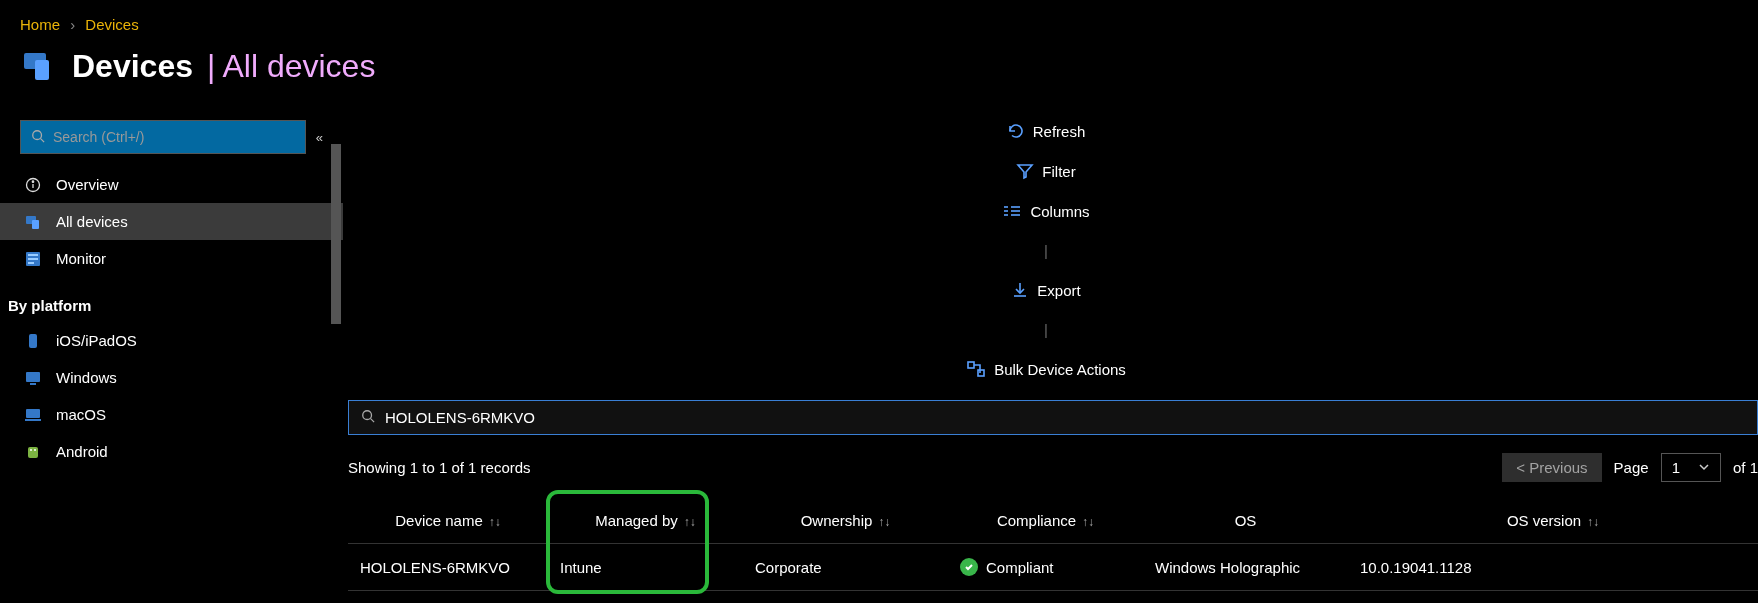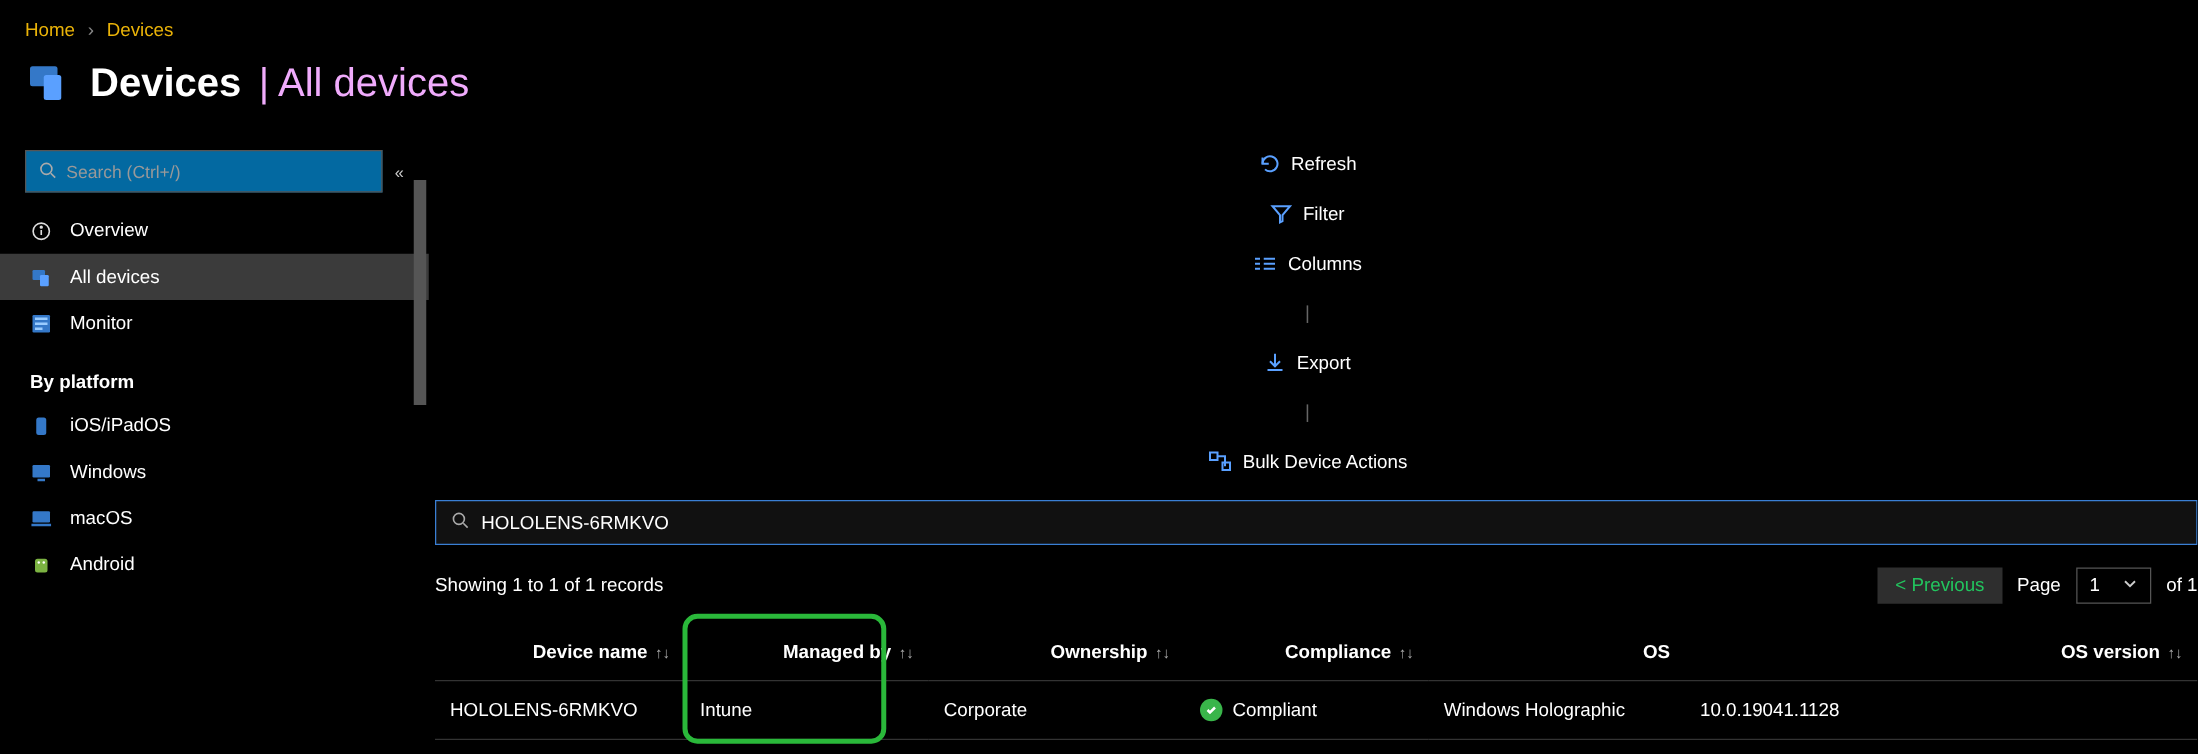--- a/index.html
+++ b/index.html
@@ -54,21 +54,21 @@
       font-size: 14px; outline: none;
     }
     .search-box input::placeholder { color: #999; }
     .collapse-btn { color: #ccc; cursor: pointer; font-size: 13px; }
     .sb-item {
       display: flex; align-items: center; gap: 14px;
       padding: 10px 24px; cursor: pointer; font-size: 15px;
     }
     .sb-item.active { background: #3b3b3b; }
     .sb-item .icon { width: 18px; display:inline-flex; align-items:center; justify-content:center; }
-    .sb-section { padding: 20px 24px 8px 24px; font-weight: 600; font-size: 15px;}
+    .sb-section { padding: 20px 24px 8px 8px; font-weight: 600; font-size: 15px;}
     .scroll-thumb {
       position:absolute; right:2px; top:34px; width:10px; height:180px; background:#555;
     }
     .main { flex: 1; padding: 0 0 0 4px; }
     .toolbar {
       display: flex; align-items: center; gap: 22px;
       padding: 12px 18px 22px 4px; font-size: 15px; flex-direction: column;
     }
     .tool-btn { display:flex; align-items:center; gap:8px; cursor:pointer; }
     .tool-btn .ticon { color:#5aa0ff; display:inline-flex; }
@@ -78,28 +78,28 @@
       border: 1px solid #3a7fd4; background:#111;
       padding: 8px 12px; margin: 0 0 18px 0; font-size:15px;
     }
     .main-search .val { color:#fff; }
     .records-row {
       display:flex; align-items:center; justify-content:space-between;
       padding: 0 0 16px 0; font-size:15px;
     }
     .pager { display:flex; align-items:center; gap:12px; }
     .pager .prev-btn {
-      background:#2e2e2e; color:#22c55e; padding:6px 14px; cursor:default;
+      background:#2e2e2e; color:#a3a3a3; padding:6px 14px; cursor:default;
     }
     .pager .page-select {
       border:1px solid #555; padding:5px 10px; display:flex; align-items:center; gap:18px;
       cursor:pointer;
     }
     table { width:100%; border-collapse: collapse; font-size:15px; }
-    th { text-align:right; font-weight:700; padding:14px 12px; border-bottom:1px solid #333; }
+    th { text-align:center; font-weight:400; padding:14px 12px; border-bottom:1px solid #333; }
     td { padding:14px 12px; border-bottom:1px solid #333; }
     .sort-icon { color:#aaa; font-size:12px; margin-left:6px; }
     .compliant-badge { display:inline-flex; align-items:center; gap:8px; }
     .check-ico {
       width:18px; height:18px; border-radius:50%; background:#39b54a;
       display:inline-flex; align-items:center; justify-content:center; font-size:12px;
     }
     
     .col-device { width: 200px; }
     .col-managed { width: 195px; }

